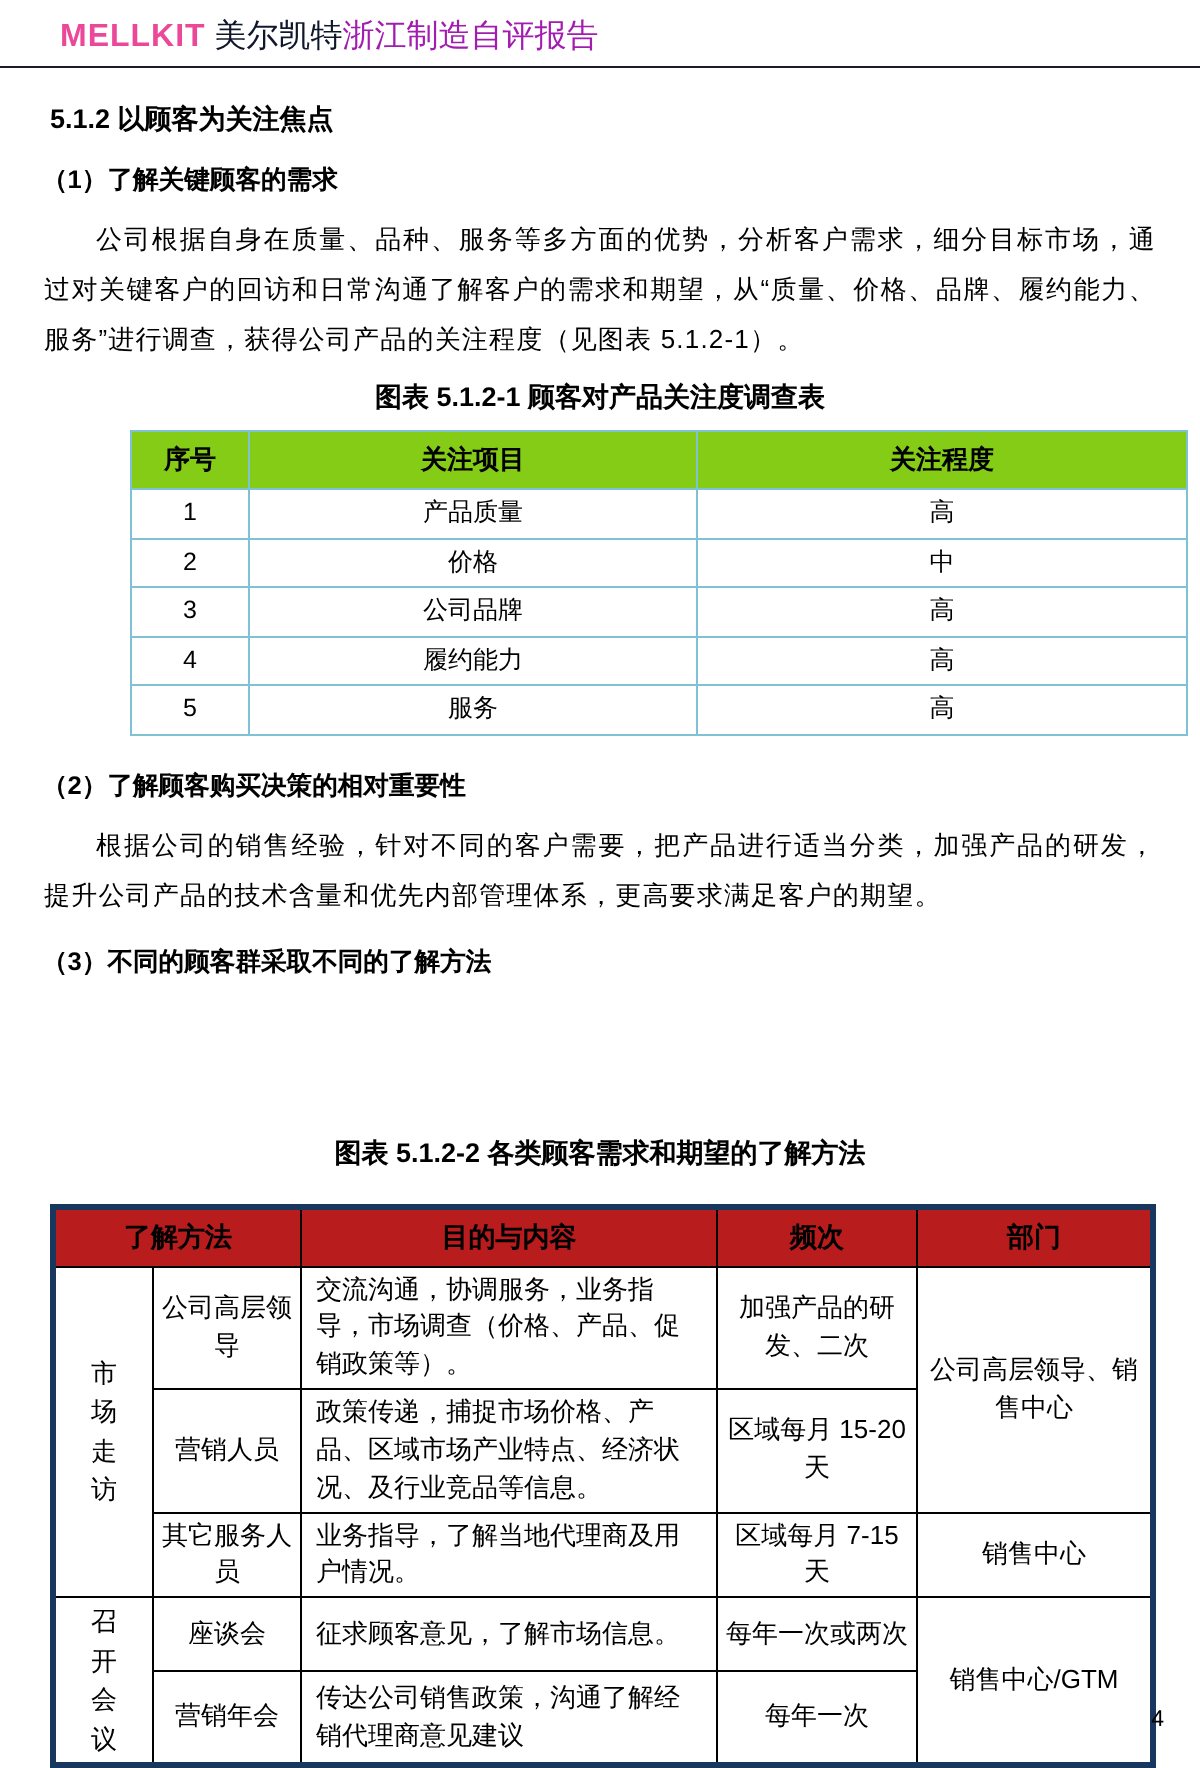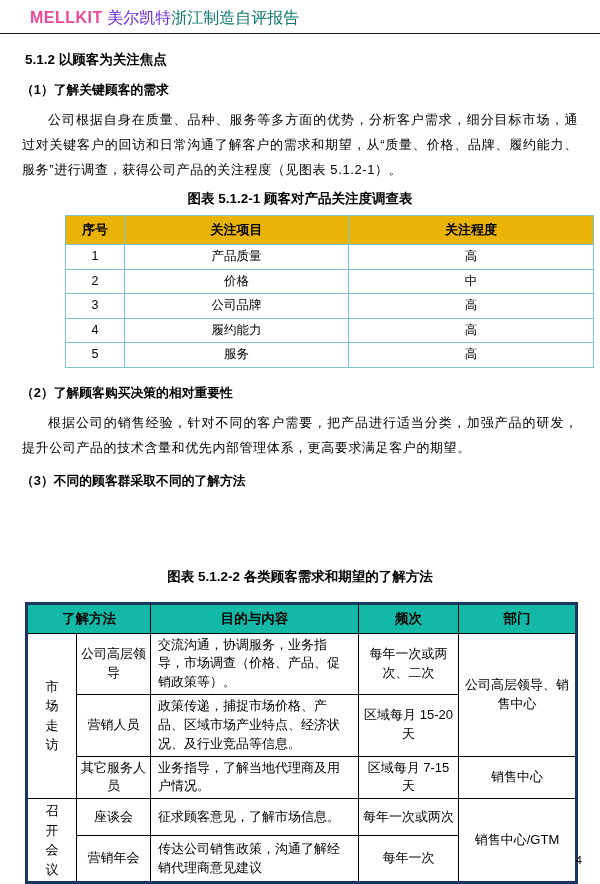--- a/index.html
+++ b/index.html
@@ -4,55 +4,55 @@
 <style>
   html,body { margin:0; padding:0; background:#e8e8e8; }
   .page {
     position:relative; width:600px; height:884px; margin:0 auto;
     background:#ffffff; font-family:"Liberation Sans", sans-serif;
     color:#000; overflow:hidden;
   }
   
   .doc-header { padding:8px 0 0 30px; font-size:16px; white-space:nowrap; }
   .brand { color:#ec4899; font-weight:bold; letter-spacing:0.5px; }
-  .brand-cn { color:#6d28d9; }
-  .title-blue { color:#0f766e; }
+  .brand-cn { color:#0f172a; }
+  .title-blue { color:#a21caf; }
   .header-rule { border:none; border-top:1.6px solid #1b1b30; margin:4px 0 0 0; }
 
   
   .h-section { font-size:13.5px; font-weight:bold; margin:17px 0 0 25px; }
   .h-sub { font-size:12.8px; font-weight:bold; margin:13px 0 0 21px; }
   .para {
     margin:8px 22px 0 22px; text-indent:2em; text-align:justify;
     font-size:13px; line-height:25px; letter-spacing:0.6px;
   }
   .tbl-title { text-align:center; font-weight:bold; font-size:13.5px; margin-top:8px; }
   .tbl-title-2 { text-align:center; font-weight:bold; font-size:13.5px; margin-top:78px; }
 
   
   .table1 {
     border-collapse:collapse; margin:7px 0 0 65px; width:528px;
     font-size:12.5px; table-layout:fixed;
   }
   .table1 th, .table1 td {
     border:1.4px solid #7ec2d3; text-align:center; padding:0; line-height:1.2;
   }
-  .table1 th { background:#eab308; height:28px; font-weight:bold; font-size:13px; }
+  .table1 th { background:#84cc16; height:28px; font-weight:bold; font-size:13px; }
   .table1 td { height:23.5px; background:#ffffff; }
 
   
   .table2 {
     border-collapse:collapse; margin:16px 0 0 25px; width:550px;
     font-size:13px; table-layout:fixed; border:3px solid #17375e;
   }
   .table2 th, .table2 td {
     border:1.2px solid #000; text-align:center; vertical-align:middle;
     padding:2px 4px; line-height:1.45;
   }
-  .table2 th { background:#14b8a6; font-weight:bold; font-size:13.5px; height:24px; }
+  .table2 th { background:#b91c1c; font-weight:bold; font-size:13.5px; height:24px; }
   .table2 td.left { text-align:left; padding:2px 7px; }
   .vlabel { width:15px; margin:0 auto; line-height:1.5; word-break:break-all; }
   .r1 { height:52px; } .r2 { height:52px; } .r3 { height:35px; }
   .r4 { height:34px; } .r5 { height:41px; }
 
   .page-number { position:absolute; right:18px; bottom:18px; font-size:11.5px; }
 </style>
 </head>
 <body>
 
@@ -132,21 +132,21 @@
       <th>目的与内容</th>
       <th>频次</th>
       <th>部门</th>
     </tr>
     <tr class="r1">
       <td rowspan="3">
             <div class="vlabel">市场走访</div>
           </td>
       <td>公司高层领导</td>
       <td class="left">交流沟通，协调服务，业务指导，市场调查（价格、产品、促销政策等）。</td>
-      <td>每年一次或两次、二次</td>
+      <td>加强产品的研发、二次</td>
       <td rowspan="2">公司高层领导、销售中心</td>
     </tr>
     <tr class="r2">
       <td>营销人员</td>
       <td class="left">政策传递，捕捉市场价格、产品、区域市场产业特点、经济状况、及行业竞品等信息。</td>
       <td>区域每月 15-20 天</td>
     </tr>
     <tr class="r3">
       <td>其它服务人员</td>
       <td class="left">业务指导，了解当地代理商及用户情况。</td>

